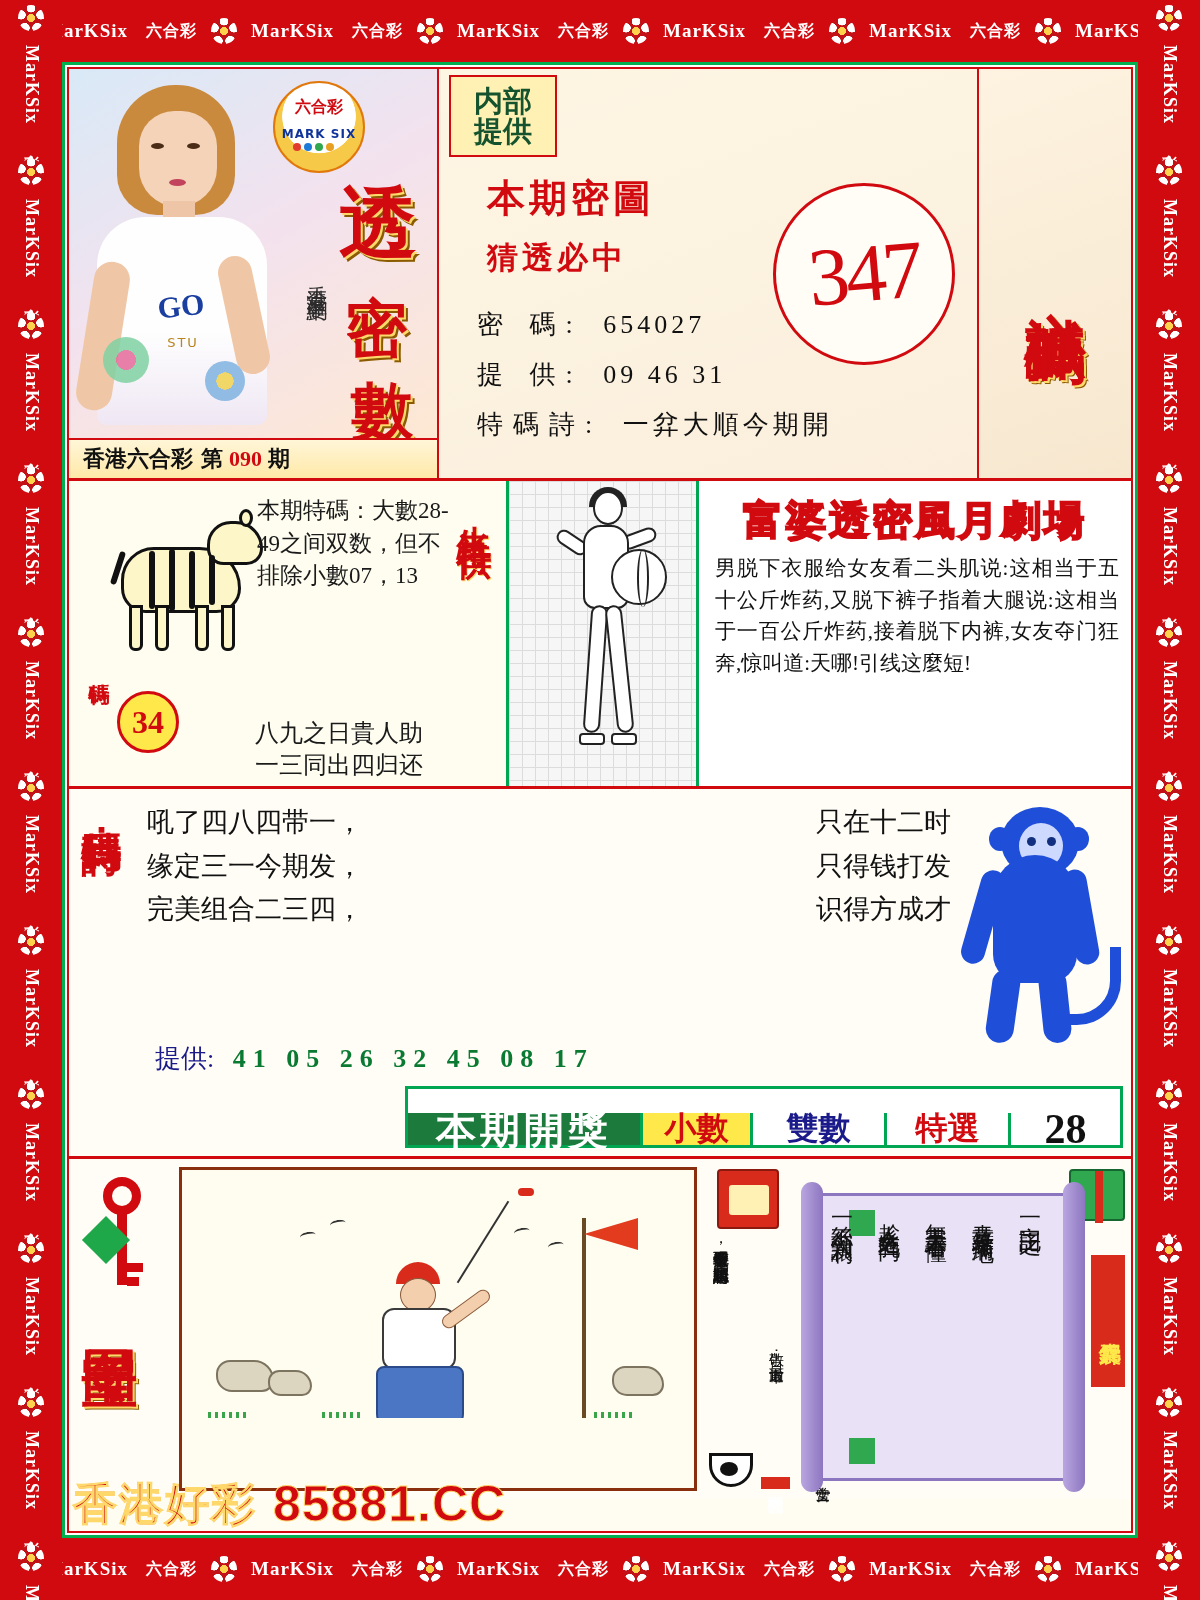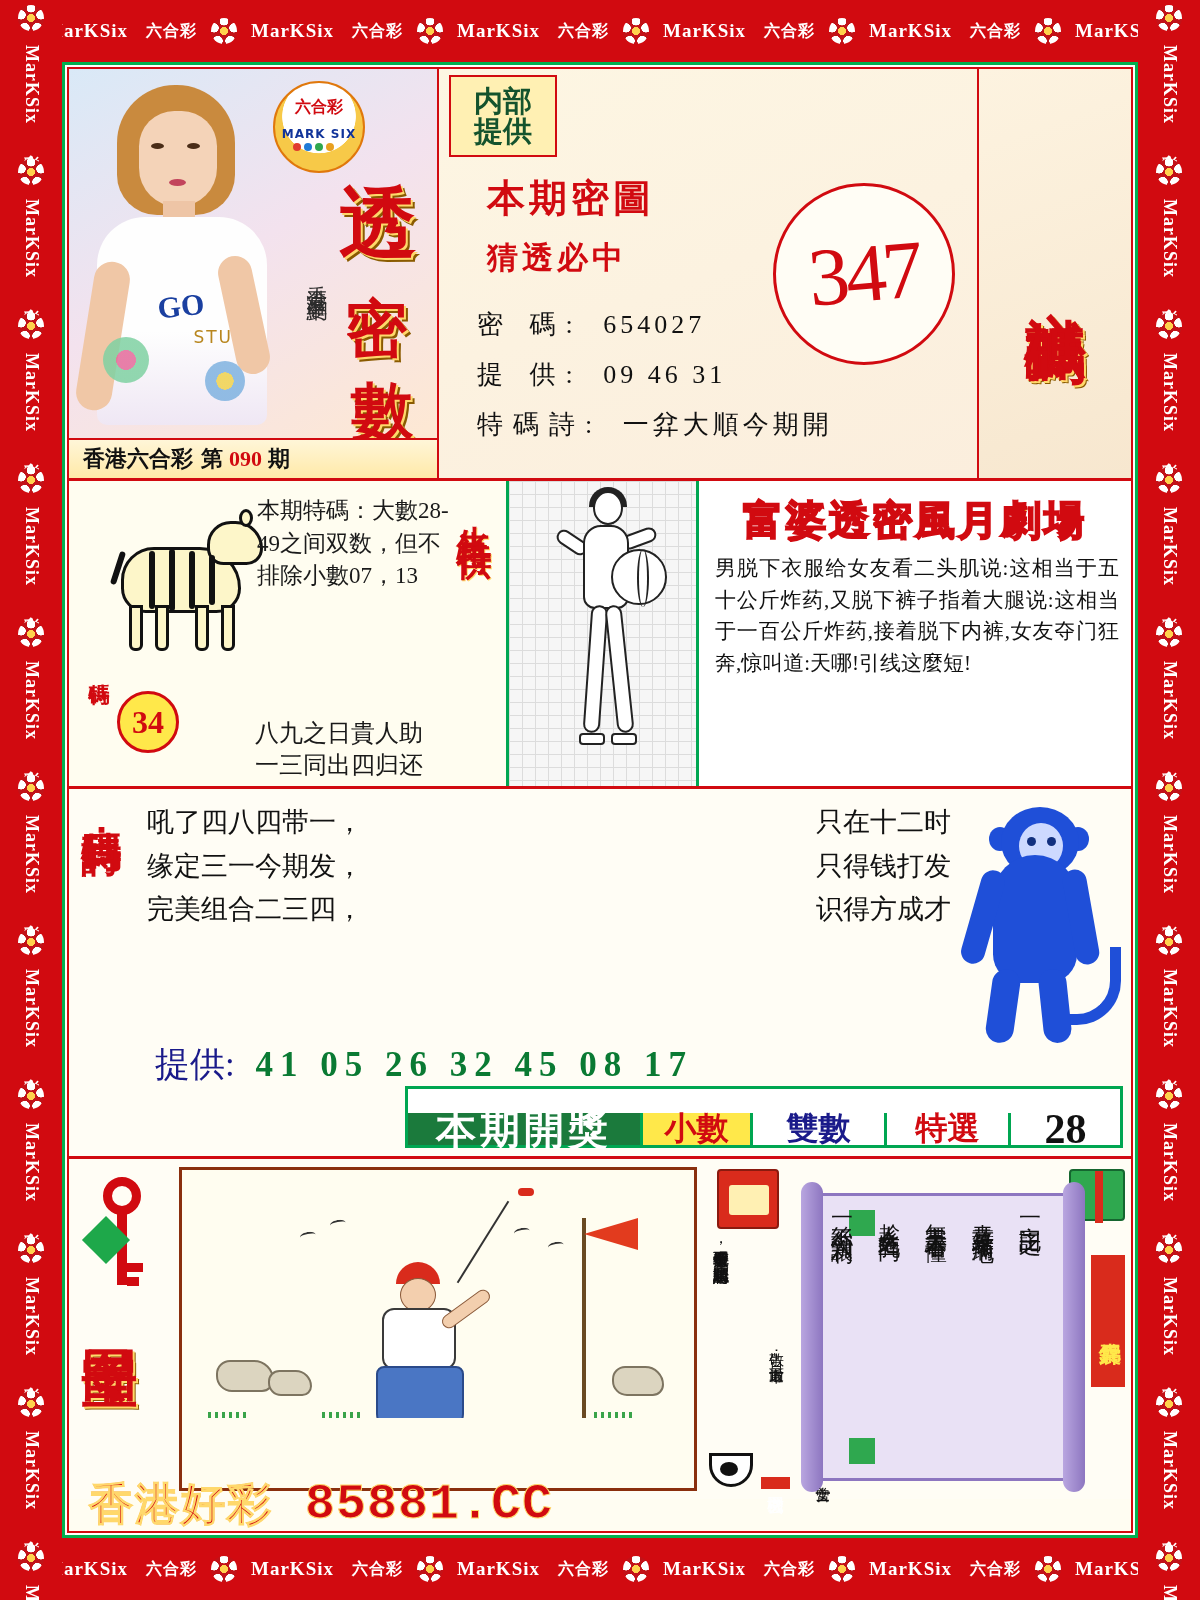--- a/index.html
+++ b/index.html
@@ -130,22 +130,22 @@
     position:absolute; left:150px; top:180px; width:34px; height:120px;
     background:#f0c7a6; border-radius:18px; transform:rotate(-12deg);
   }
   .model .tee-text {
     position:absolute; left:42px; top:214px; width:124px; text-align:center;
     color:#1a3fa0; font-weight:bold; font-size:30px;
     font-family:"Liberation Serif", serif; text-shadow:1px 1px 0 #fff;
     transform:rotate(-6deg);
   }
   .model .tee-sub{
-    position:absolute; left:56px; top:252px; width:100px; text-align:right;
-    color:#b8861e; font-size:17px; letter-spacing:2px;
+    position:absolute; left:56px; top:260px; width:100px; text-align:center;
+    color:#b8861e; font-size:13px; letter-spacing:2px;
   }
   .model .flower-d{
     position:absolute; left:26px; top:262px; width:46px; height:46px;
     background:radial-gradient(circle at 50% 50%, #e46a9a 0 30%, #7fd1a2 31% 100%);
     border-radius:50%; opacity:.85;
   }
   .model .flower-d2{
     position:absolute; left:128px; top:286px; width:40px; height:40px;
     background:radial-gradient(circle at 50% 50%, #f0d24d 0 30%, #7fb2e0 31% 100%);
     border-radius:50%; opacity:.85;
@@ -417,21 +417,21 @@
   }
   .poem .ln { display:flex; justify-content:space-between; }
   .tesong {
     position:absolute; left:70px; top:206px;
     font-family:"Liberation Serif", serif; font-size:26px;
   }
   .tesong .lbl { color:#d10a10; font-weight:bold; }
   .tesong .val { color:#d10a10; padding-left:8px; letter-spacing:3px; }
   .tigong {
     position:absolute; left:86px; top:252px;
-    font-family:"Liberation Serif", serif; font-size:35px;
+    font-family:"Liberation Serif", serif; font-size:26px;
   }
   .tigong .lbl { color:#1a1a8a; }
   .tigong .val { color:#0a7a33; padding-left:12px; letter-spacing:7px; font-weight:bold; }
 
   .monkey { position:absolute; right:6px; top:8px; width:176px; height:250px; }
   .monkey .mbody { position:absolute; left:44px; top:58px; width:84px; height:128px; background:#1f4fd8; border-radius:44px 44px 30px 30px;}
   .monkey .mhead { position:absolute; left:52px; top:10px; width:78px; height:70px; background:#1f4fd8; border-radius:50%;}
   .monkey .mface { position:absolute; left:70px; top:26px; width:44px; height:46px; background:#cdd9ff; border-radius:50%;}
   .monkey .meye { position:absolute; width:9px; height:9px; background:#12307f; border-radius:50%; top:40px;}
   .monkey .meye.l{left:78px;} .monkey .meye.r{left:98px;}
@@ -571,25 +571,24 @@
   }
   .gift-icon:after{ content:""; position:absolute; left:24px; top:0; width:8px; height:52px; background:#d92b1c;}
   .lady {
     position:absolute; left:6px; bottom:24px;
     writing-mode:vertical-rl;
     font-size:15px; color:#111; font-family:"Liberation Serif", serif;
   }
 
   
   .promo {
-    position:absolute; left:16px; bottom:-4px; width:100%; height:62px;
+    position:absolute; left:0; bottom:-4px; width:100%; height:62px;
     display:flex; align-items:center;
-    font-family:Liberation Mono, monospace;
+    font-family:Liberation Sans, sans-serif;
     z-index:5;
-    gap:16px;
   }
   .promo .cn {
     font-size:44px; font-weight:bold; color:#d10a10;
     -webkit-text-stroke:1px #ffd86b;
     padding-left:4px; letter-spacing:2px;
   }
   .promo .url {
     font-size:50px; font-weight:bold; color:#d10a10;
     -webkit-text-stroke:1px #ffd86b;
     padding-left:16px; letter-spacing:1px;

